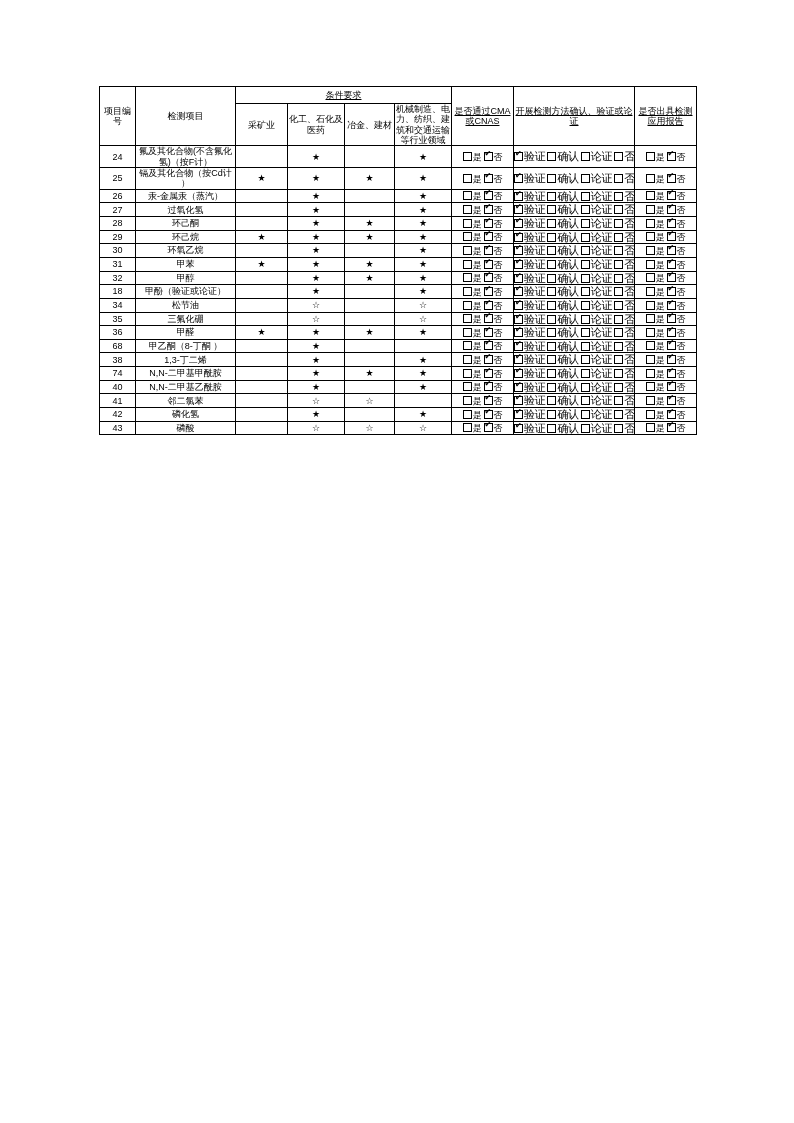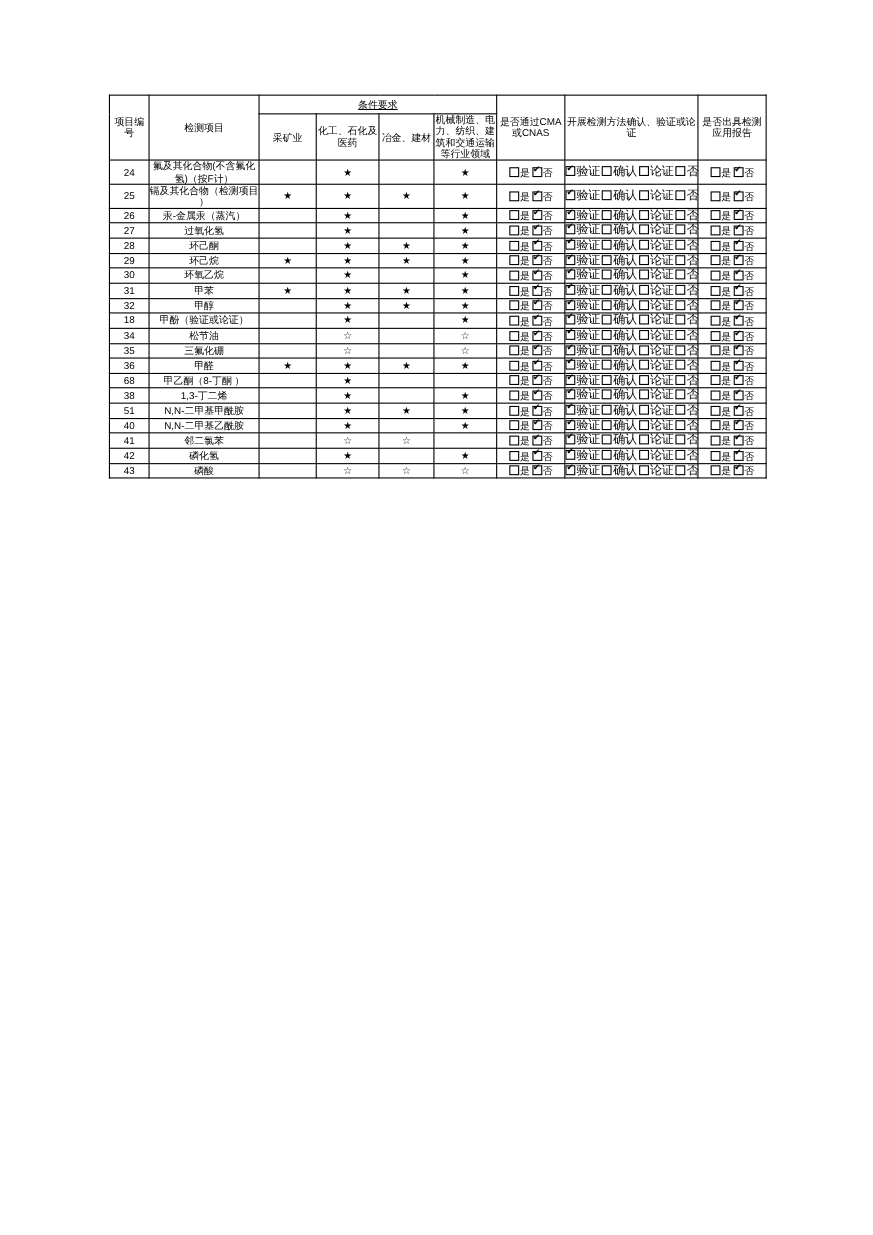--- a/index.html
+++ b/index.html
@@ -58,20 +58,21 @@
     text-decoration: underline;
   }
   .hdr-cell {
     font-size: 10px;
     padding: 2px 2px;
   }
   .hdr-vert {
     font-size: 10px;
     line-height: 1.25;
     padding: 3px 4px;
+    text-decoration: underline;
   }
   .hdr-mech {
     font-size: 8.5px;
     line-height: 1.2;
     padding: 2px 2px;
   }
   .hdr-no {
     font-size: 10px;
     line-height: 1.2;
     padding: 4px 2px;
@@ -161,21 +162,21 @@
             <td class="star"></td>
             <td class="star">★</td>
             <td class="star"></td>
             <td class="star">★</td>
             <td class="chk-cell"><span class="cg"><span class="box"></span><span>是</span></span><span class="cg"><span class="box checked"></span><span>否</span></span></td>
             <td class="chk-cell method"><span class="cg"><span class="box checked"></span><span>验证</span></span><span class="cg"><span class="box"></span><span>确认</span></span><span class="cg"><span class="box"></span><span>论证</span></span><span class="cg"><span class="box"></span><span>否</span></span></td>
             <td class="chk-cell"><span class="cg"><span class="box"></span><span>是</span></span><span class="cg"><span class="box checked"></span><span>否</span></span></td>
           </tr>
           <tr>
             <td class="row-no">25</td>
-            <td class="row-name">镉及其化合物（检测项目  ）</td>
+            <td class="row-name">镉及其化合物（按Cd计  ）</td>
             <td class="star">★</td>
             <td class="star">★</td>
             <td class="star">★</td>
             <td class="star">★</td>
             <td class="chk-cell"><span class="cg"><span class="box"></span><span>是</span></span><span class="cg"><span class="box checked"></span><span>否</span></span></td>
             <td class="chk-cell method"><span class="cg"><span class="box checked"></span><span>验证</span></span><span class="cg"><span class="box"></span><span>确认</span></span><span class="cg"><span class="box"></span><span>论证</span></span><span class="cg"><span class="box"></span><span>否</span></span></td>
             <td class="chk-cell"><span class="cg"><span class="box"></span><span>是</span></span><span class="cg"><span class="box checked"></span><span>否</span></span></td>
           </tr>
           <tr>
             <td class="row-no">26</td>
@@ -314,21 +315,21 @@
             <td class="row-name">1,3-丁二烯</td>
             <td class="star"></td>
             <td class="star">★</td>
             <td class="star"></td>
             <td class="star">★</td>
             <td class="chk-cell"><span class="cg"><span class="box"></span><span>是</span></span><span class="cg"><span class="box checked"></span><span>否</span></span></td>
             <td class="chk-cell method"><span class="cg"><span class="box checked"></span><span>验证</span></span><span class="cg"><span class="box"></span><span>确认</span></span><span class="cg"><span class="box"></span><span>论证</span></span><span class="cg"><span class="box"></span><span>否</span></span></td>
             <td class="chk-cell"><span class="cg"><span class="box"></span><span>是</span></span><span class="cg"><span class="box checked"></span><span>否</span></span></td>
           </tr>
           <tr>
-            <td class="row-no">51</td>
+            <td class="row-no">74</td>
             <td class="row-name">N,N-二甲基甲酰胺</td>
             <td class="star"></td>
             <td class="star">★</td>
             <td class="star">★</td>
             <td class="star">★</td>
             <td class="chk-cell"><span class="cg"><span class="box"></span><span>是</span></span><span class="cg"><span class="box checked"></span><span>否</span></span></td>
             <td class="chk-cell method"><span class="cg"><span class="box checked"></span><span>验证</span></span><span class="cg"><span class="box"></span><span>确认</span></span><span class="cg"><span class="box"></span><span>论证</span></span><span class="cg"><span class="box"></span><span>否</span></span></td>
             <td class="chk-cell"><span class="cg"><span class="box"></span><span>是</span></span><span class="cg"><span class="box checked"></span><span>否</span></span></td>
           </tr>
           <tr>

